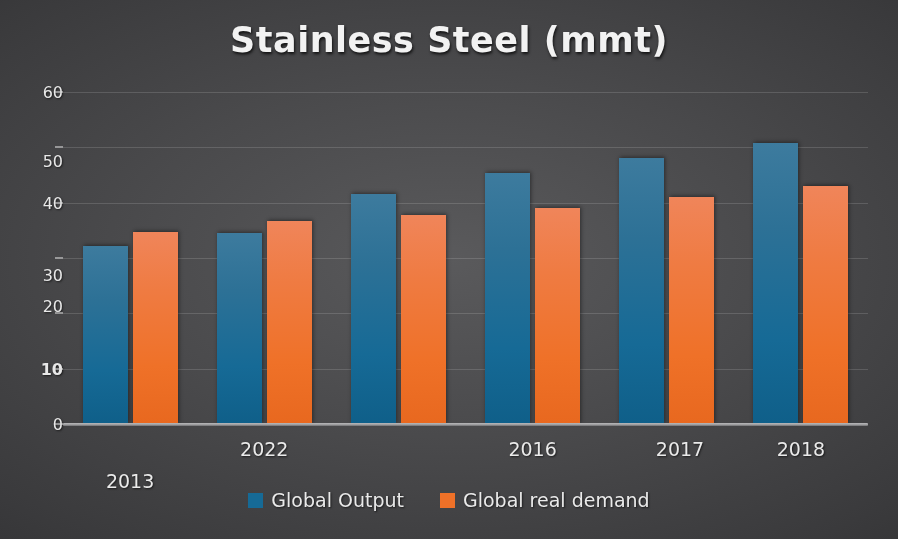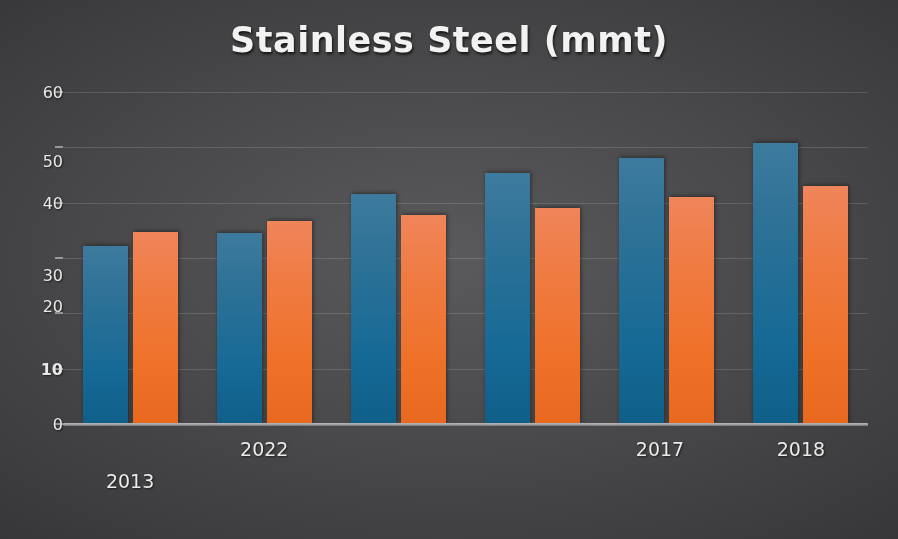--- a/index.html
+++ b/index.html
@@ -164,18 +164,29 @@
       <div class="bar series-0" title="Global Output 2016: 45.3" style="left: 422.083px; height: 250.66px;"></div>
       <div class="bar series-1" title="Global real demand 2016: 39" style="left: 472.083px; height: 215.8px;"></div>
       <div class="bar series-0" title="Global Output 2017: 48.1" style="left: 556.25px; height: 266.153px;"></div>
       <div class="bar series-1" title="Global real demand 2017: 41.1" style="left: 606.25px; height: 227.42px;"></div>
       <div class="bar series-0" title="Global Output 2018: 50.7" style="left: 690.417px; height: 280.54px;"></div>
       <div class="bar series-1" title="Global real demand 2018: 43.1" style="left: 740.417px; height: 238.487px;"></div>
     </div>
 
   <div class="axis-line"></div>
 
+  <div class="legend">
+      <div class="legend-item">
+        <span class="legend-swatch" style="background: rgb(22, 106, 150);"></span>
+        <span class="legend-label">Global Output</span>
+      </div>
+      <div class="legend-item">
+        <span class="legend-swatch" style="background: rgb(239, 113, 40);"></span>
+        <span class="legend-label">Global real demand</span>
+      </div>
+    </div>
 
 <div class="xtick-label" style="left: 65.0833px; margin-top: 32px;">2013</div>
     <div class="xtick-label" style="left: 199.25px;">2022</div>
-    <div class="xtick-label" style="left: 595px;">2017</div>
+    <div class="xtick-label" style="left: 467.583px;">2016</div>
+    <div class="xtick-label" style="left: 615px;">2017</div>
     <div class="xtick-label" style="left: 735.917px;">2018</div>
   </div>
 
 </body></html>

